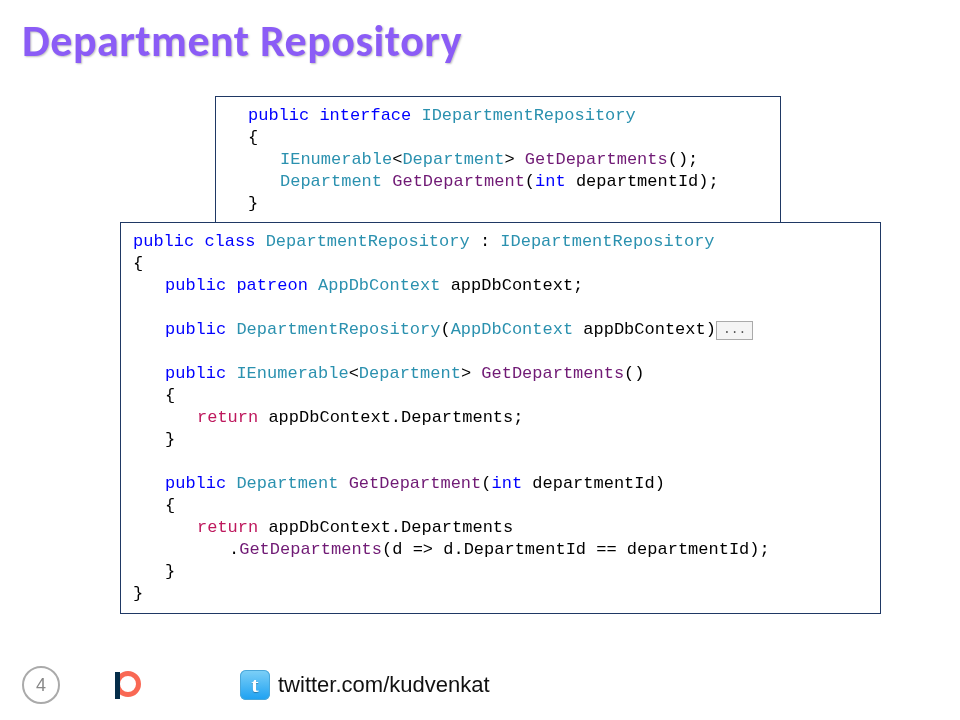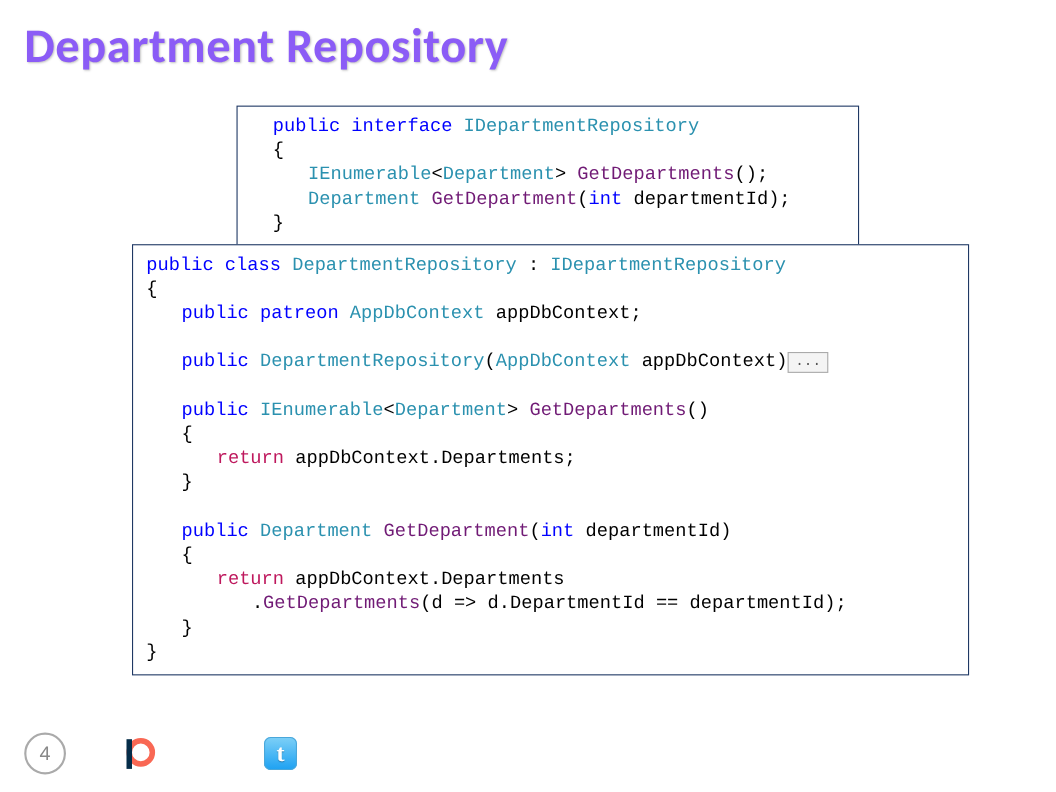--- a/index.html
+++ b/index.html
@@ -138,13 +138,14 @@
 }</div>
 
 <div class="footer">
   <div class="pagebadge">
     <span>4</span>
   </div>
   <div class="icon-patreon"></div>
   <div class="icon-twitter">
     <span>t</span>
   </div>
+  <span>twitter.com/kudvenkat</span>
 </div>
 
 </body></html>

